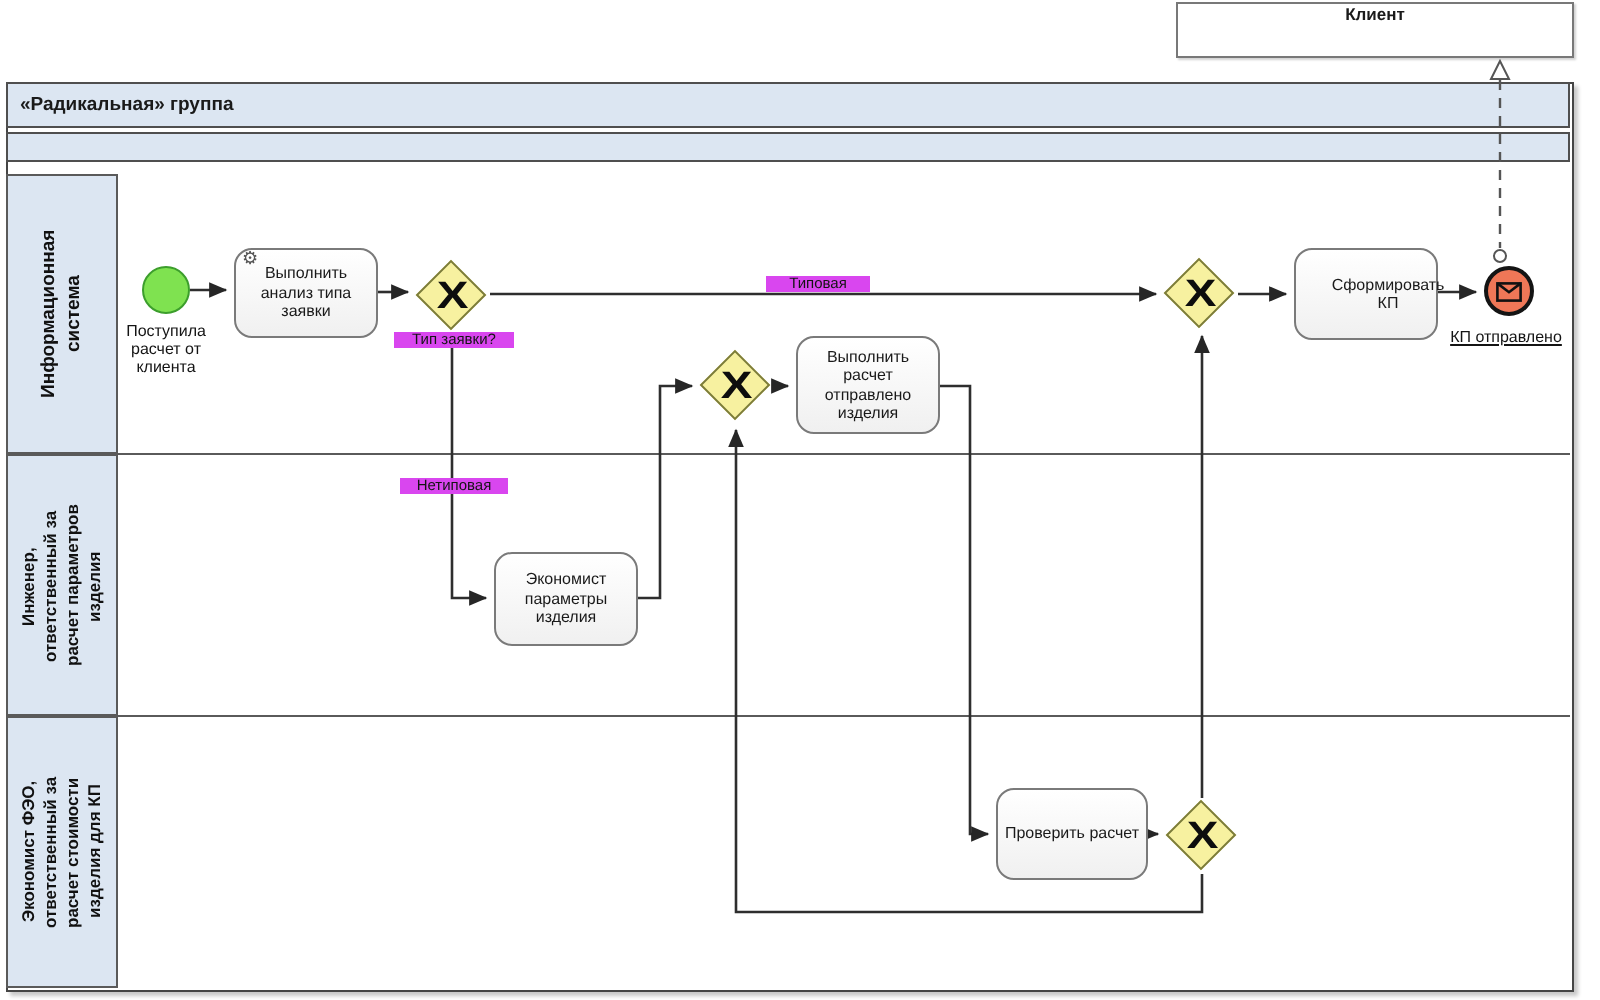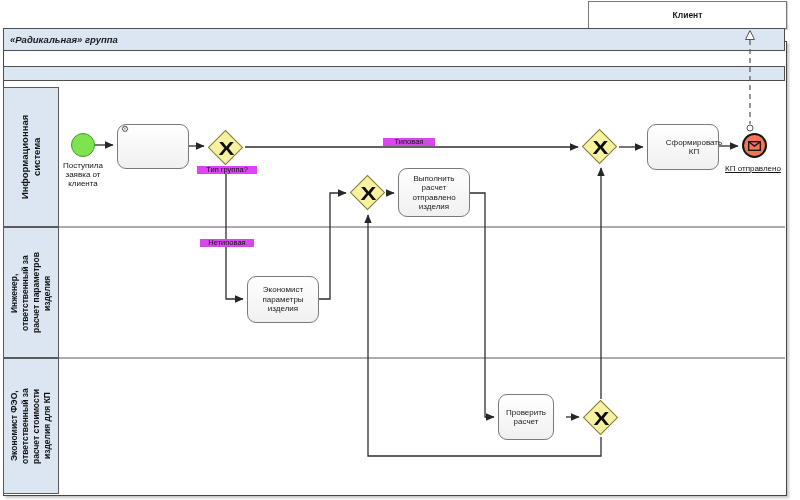--- a/index.html
+++ b/index.html
@@ -7,30 +7,30 @@
     width:800px;height:500px;position:relative;overflow:hidden;background:#fff;
     font-family:"Liberation Sans","DejaVu Sans",sans-serif;color:#1a1a1a;
     -webkit-font-smoothing:antialiased;
   }
   .abs{position:absolute;}
 
   
   .pool-border{left:3px;top:41px;width:782px;height:453px;border:1px solid #454545;
     box-shadow:2px 2px 2px rgba(0,0,0,.22);background:transparent;}
   .band{left:3px;width:782px;background:#dce6f2;border:1px solid #4f4f4f;box-sizing:border-box;}
-  .pool-title{top:28px;height:23px;line-height:21px;font-size:9.5px;font-weight:700;padding-left:6px;font-style:italic;}
+  .pool-title{top:41px;height:23px;line-height:21px;font-size:9.5px;font-weight:700;padding-left:6px;}
   .thin-band{top:66px;height:15px;}
   .lane-box{left:3px;width:56px;background:#dce6f2;border:1px solid #5a5a5a;box-sizing:border-box;
     display:flex;align-items:center;justify-content:center;}
   .lane-text{writing-mode:vertical-rl;transform:rotate(180deg);text-align:center;
     font-weight:700;line-height:1.3;color:#111;}
 
   
   .client-pool{left:588px;top:1px;width:199px;height:28px;background:#fff;border:1px solid #787878;
-    box-shadow:1px 1px 1px rgba(0,0,0,.18);display:flex;align-items:center;justify-content:center;
+    box-shadow:1px 1px 1px rgba(0,0,0,.18);display:flex;align-items:flex-start;justify-content:center;
     font-size:8.5px;font-weight:700;box-sizing:border-box;}
 
   
   .task{background:linear-gradient(#ffffff,#f0f0f0);border:1px solid #7a7a7a;border-radius:9px;
     display:flex;align-items:center;justify-content:center;text-align:center;
     font-size:8px;line-height:1.18;box-sizing:border-box;padding:2px;}
   .gear{position:absolute;left:3px;top:0px;font-size:9px;color:#555;line-height:1;}
   .gateway{width:37px;height:37px;display:flex;align-items:center;justify-content:center;}
   .diamond{position:absolute;left:5.5px;top:5.5px;width:25px;height:25px;transform:rotate(45deg);
     background:#f7f1a0;border:1px solid #7c7c3a;box-sizing:border-box;}
@@ -96,48 +96,49 @@
 
   <g>
     <polygon points="750,30.5 745.5,39.5 754.5,39.5" fill="#ffffff" stroke="#555" stroke-width="1"></polygon>
     <line x1="750" y1="40" x2="750" y2="124" stroke="#555" stroke-width="1.2" stroke-dasharray="5 4"></line>
     <circle cx="750" cy="128" r="3" fill="#ffffff" stroke="#555" stroke-width="1"></circle>
   </g>
 </svg>
 
 <span class="abs edge-label" style="left:383px;top:138px;width:50px;">Типовая</span>
 <span class="abs edge-label" style="left:200px;top:239px;width:52px;text-align:center;">Нетиповая</span>
-<span class="abs edge-label" style="left:197px;top:166px;width:58px;">Тип группа?</span>
+<span class="abs edge-label" style="left:197px;top:166px;width:58px;">Тип заявки?</span>
 
 <div class="abs event-start"></div>
-<div class="abs node-label" style="left:52px;top:161px;width:62px;">Поступила заявка от клиента</div>
+<div class="abs node-label" style="left:52px;top:161px;width:62px;">Поступила расчет от клиента</div>
 
 <div class="abs task" style="left:117px;top:124px;width:72px;height:45px;">
   <span class="gear">⚙</span>
+  <span>Выполнить анализ типа заявки</span>
 </div>
 
 <div class="abs gateway" style="left:207.5px;top:129.5px;">
   <div class="diamond"></div>
   <span class="gw-x">X</span>
 </div>
 
 <div class="abs gateway" style="left:349.5px;top:174.5px;">
   <div class="diamond"></div>
   <span class="gw-x">X</span>
 </div>
 
 <div class="abs task" style="left:247px;top:276px;width:72px;height:47px;">
   <span>Экономист параметры изделия</span>
 </div>
 
 <div class="abs task" style="left:398px;top:168px;width:72px;height:49px;">
   <span>Выполнить расчет отправлено изделия</span>
 </div>
 
-<div class="abs task" style="left:498px;top:394px;width:56px;height:46px;">
+<div class="abs task" style="left:498px;top:394px;width:76px;height:46px;">
   <span>Проверить расчет</span>
 </div>
 
 <div class="abs gateway" style="left:582.5px;top:399.5px;">
   <div class="diamond"></div>
   <span class="gw-x">X</span>
 </div>
 
 <div class="abs gateway" style="left:581.5px;top:128.5px;">
   <div class="diamond"></div>

